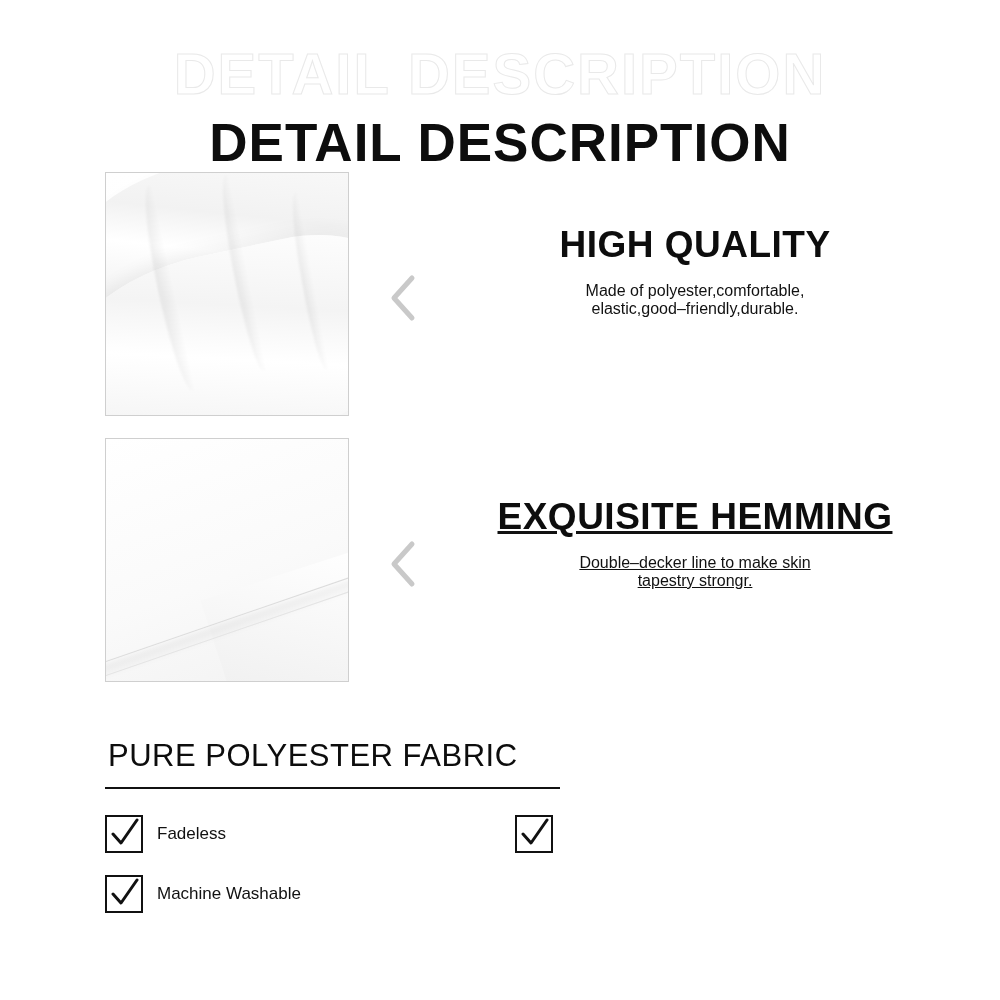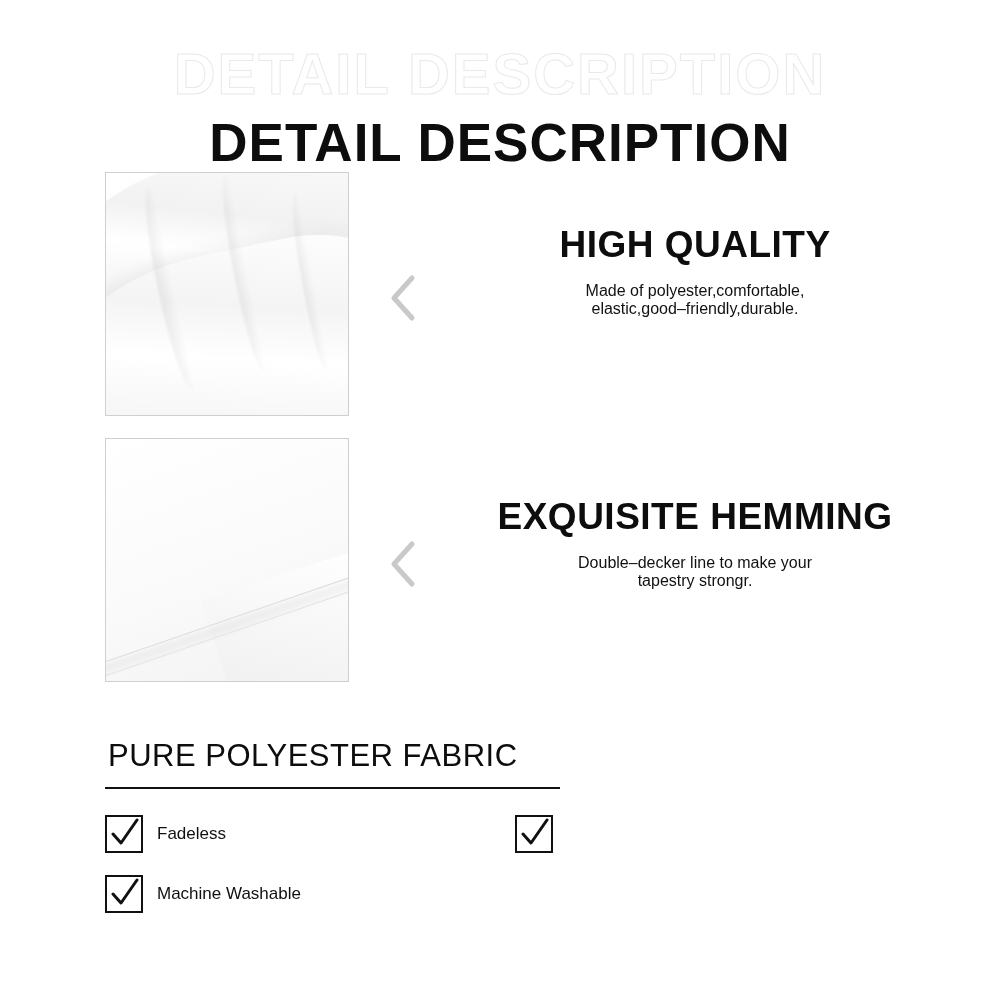--- a/index.html
+++ b/index.html
@@ -272,25 +272,25 @@
     <div class="hem-line1"></div>
     <div class="hem-line2"></div>
   </div>
 
   <div class="arrow" style="top:100px;">
     <svg width="34" height="52" viewBox="0 0 34 52" aria-hidden="true">
       <polyline points="26,6 8,26 26,46" fill="none" stroke="#c9c9c9" stroke-width="5" stroke-linecap="round" stroke-linejoin="round"></polyline>
     </svg>
   </div>
 
-  <div class="feature-text" style="top:58px;">
+  <div class="feature-text" style="top:58px;text-decoration:underline;">
     <h2 class="feature-title">EXQUISITE HEMMING</h2>
     <p class="feature-desc">
       </p>
-      <div>Double–decker line to make your</div>
+      <div>Double–decker line to make skin</div>
       <div>tapestry strongr.</div>
     <p></p>
   </div>
 </div>
 
 <div class="bottom">
   <h2 class="bottom-title">PURE POLYESTER FABRIC</h2>
   <div class="bottom-rule"></div>
 
   <div class="check-grid">

